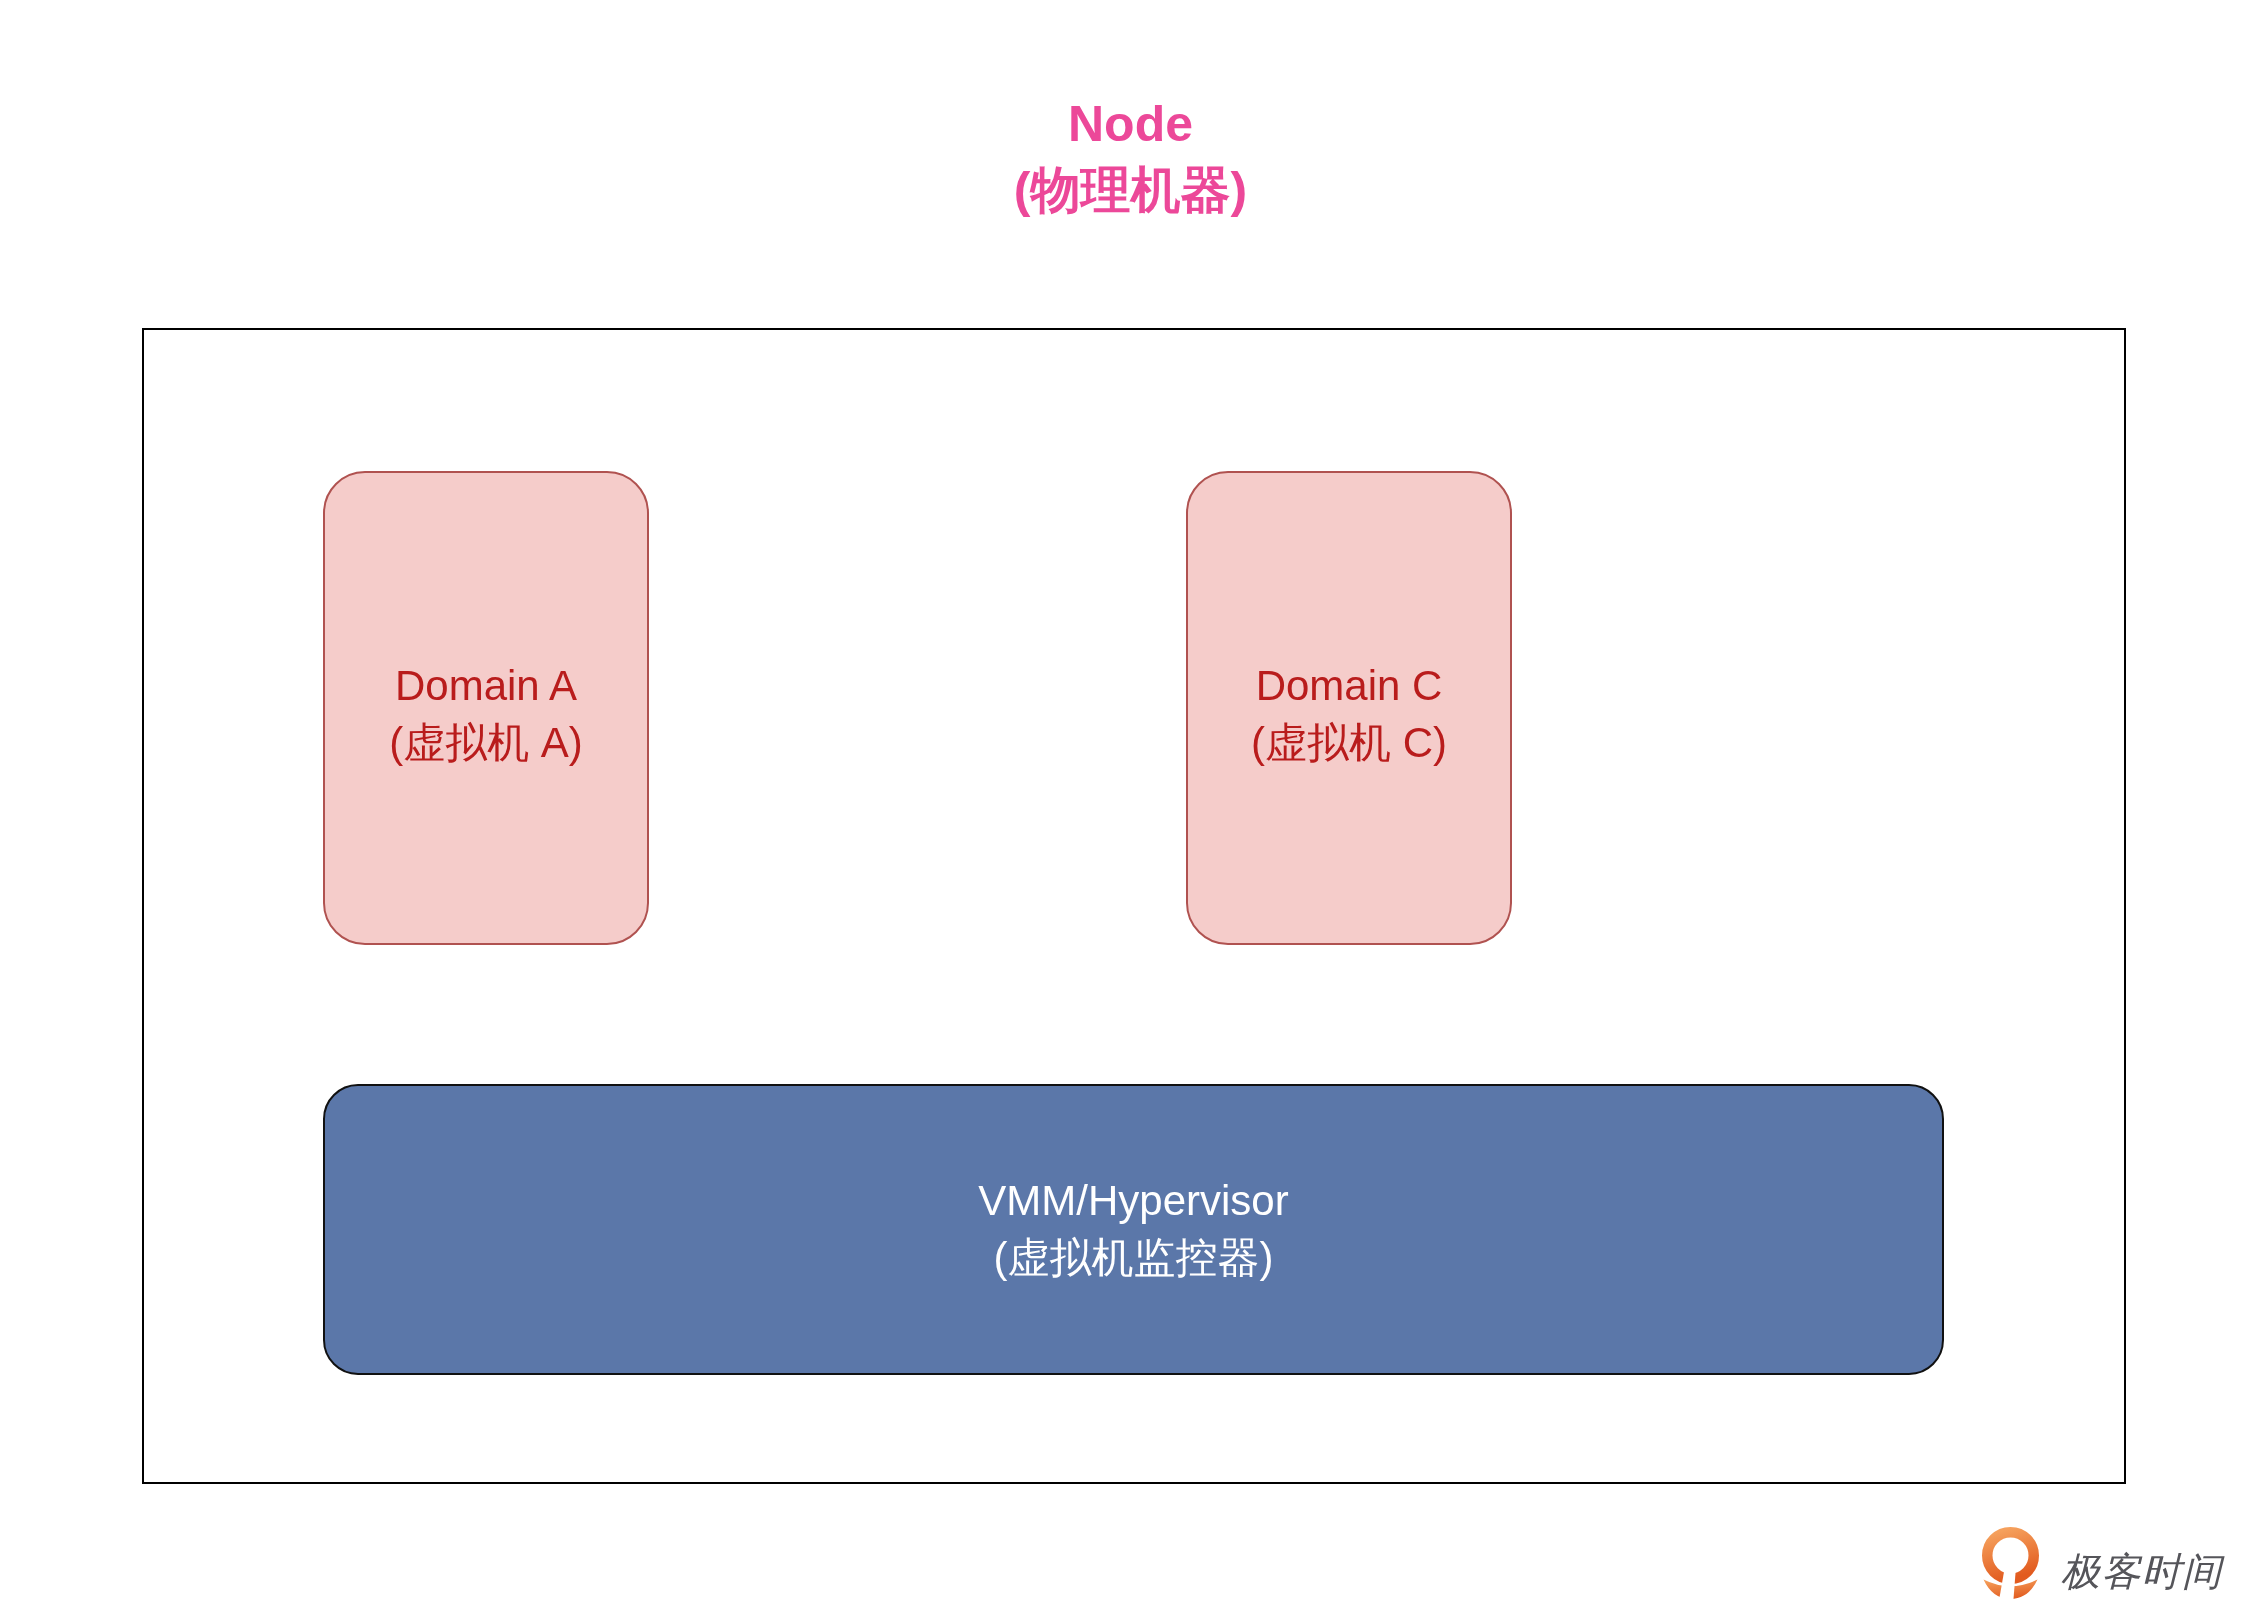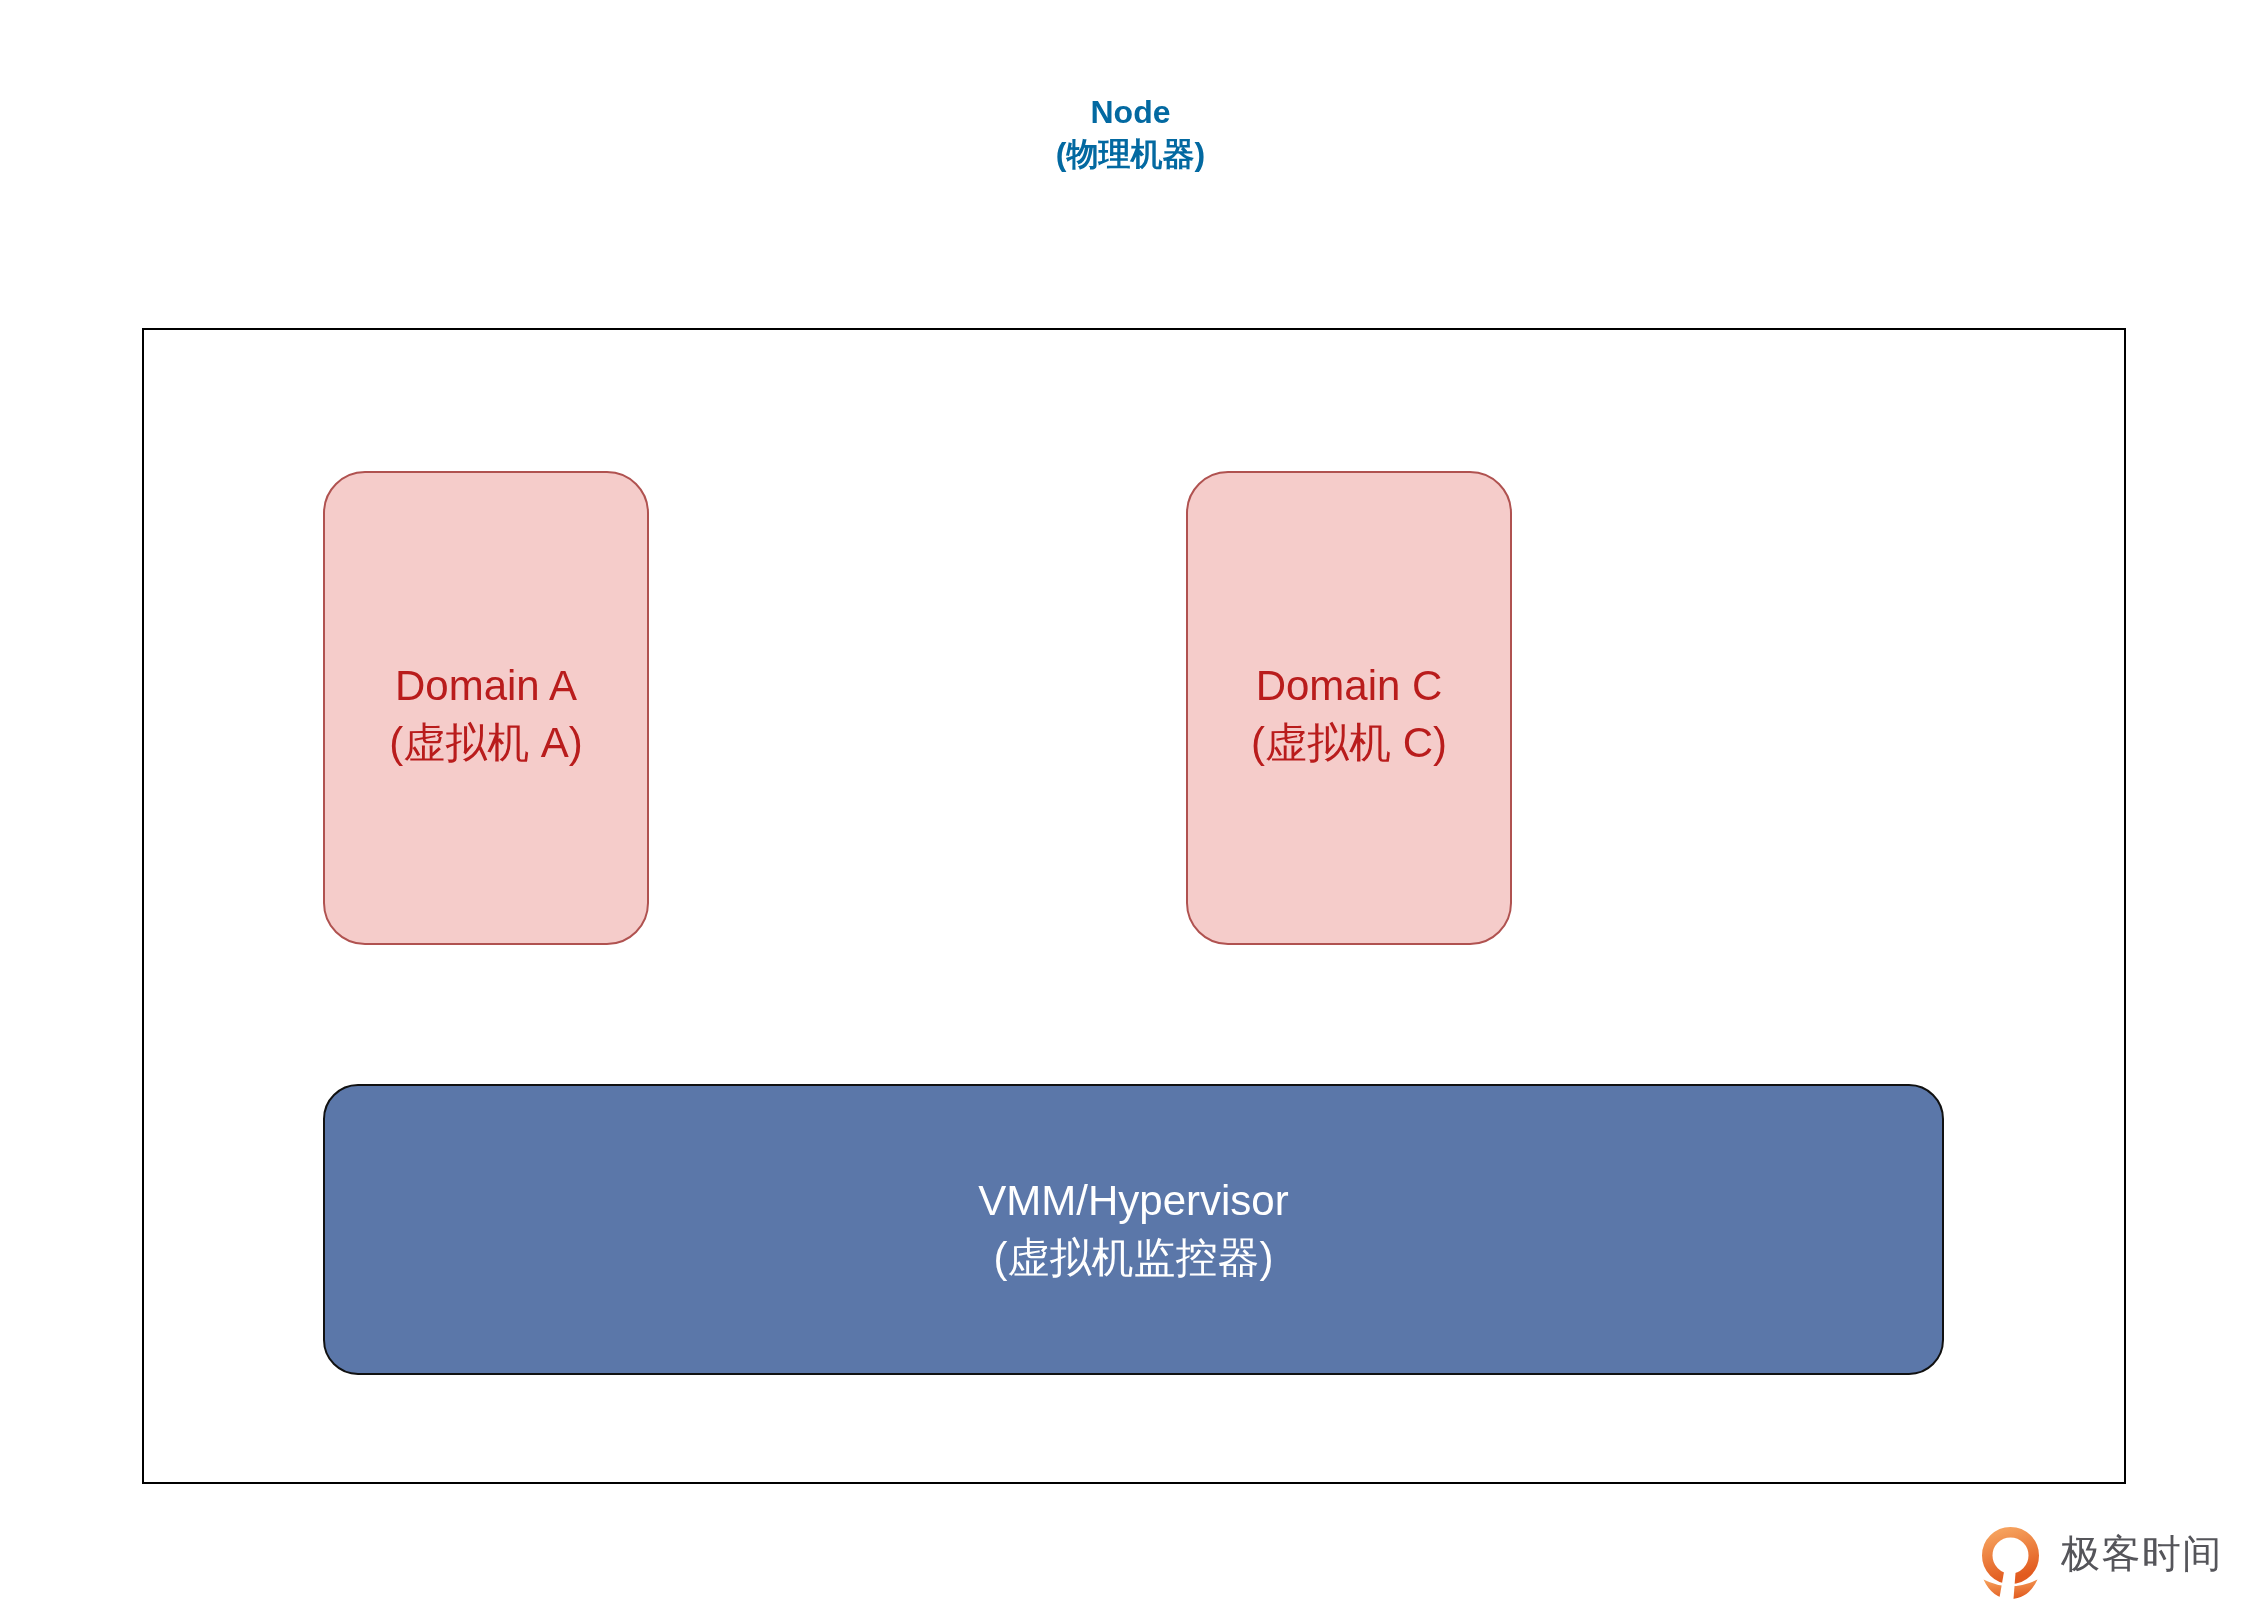--- a/index.html
+++ b/index.html
@@ -14,24 +14,24 @@
     height: 1617px;
     background: #ffffff;
     overflow: hidden;
   }
   .title {
     position: absolute;
     top: 91px;
     left: 0;
     width: 100%;
     text-align: center;
-    font-size: 32px;
+    font-size: 50px;
     line-height: 1.32;
     font-weight: 600;
-    color: #0369a1;
+    color: #ec4899;
   }
   .node-box {
     position: absolute;
     left: 142px;
     top: 328px;
     width: 1984px;
     height: 1156px;
     box-sizing: border-box;
     background: #ffffff;
     border: 2.9px solid var(--node-border, #000000);
@@ -76,22 +76,23 @@
     text-align: center;
     font-size: 42px;
     line-height: 1.34;
     color: #ffffff;
   }
   .brand {
     position: absolute;
     left: 1979px;
     top: 1527px;
     display: flex;
-    align-items: flex-start;
+    align-items: flex-end;
     gap: 19px;
+    font-style: italic;
   }
   .brand-icon {
     width: 63px;
     height: 72px;
     display: block;
   }
   .brand-text {
     font-size: 39px;
     font-weight: 500;
     letter-spacing: 1.4px;

